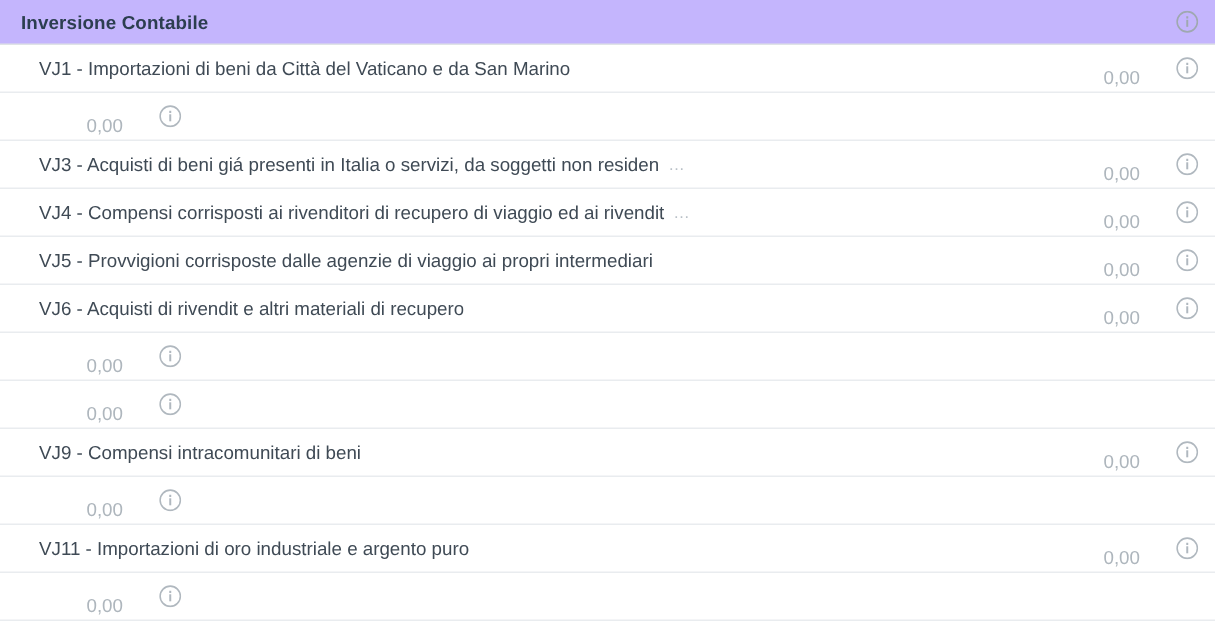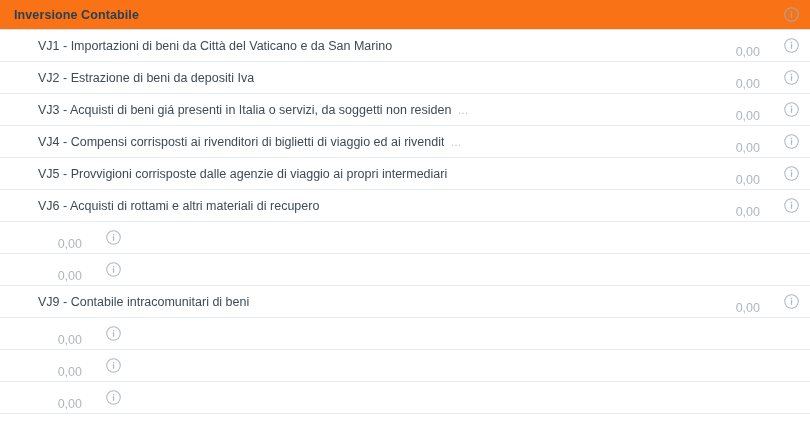--- a/index.html
+++ b/index.html
@@ -16,21 +16,21 @@
   .panel {
     width: 810px;
     background: #ffffff;
   }
 
   
   .section-header {
     display: flex;
     align-items: center;
     height: 30px;
-    background: #f97316;
+    background: #c4b5fd;
     border-bottom: 1px solid #dfe3e6;
     padding: 0 10px 0 14px;
   }
   .section-header .title {
     font-size: 12.5px;
     font-weight: bold;
     color: #2c3e50;
     letter-spacing: 0.1px;
     flex: 1 1 auto;
     white-space: nowrap;
@@ -54,21 +54,20 @@
     overflow: hidden;
     padding-left: 12px;
     display: flex;
     align-items: center;
     min-width: 0;
   }
   .row .label .txt {
     overflow: hidden;
     text-overflow: clip;
     white-space: nowrap;
-    margin-left: 12px;
   }
   .ellipsis {
     display: inline-block;
     margin-left: 6px;
     color: #b9c0c7;
     font-size: 11px;
     letter-spacing: 1px;
     flex: 0 0 auto;
   }
 
@@ -118,23 +117,20 @@
         <div class="amount">0,00</div>
         <span class="info">
           <svg width="15" height="15" viewBox="0 0 16 16" aria-hidden="true">
             <circle cx="8" cy="8" r="7.2" fill="none" stroke="#b0b8bf" stroke-width="1.1"></circle>
             <rect x="7.3" y="6.6" width="1.4" height="5" fill="#b0b8bf"></rect>
             <rect x="7.3" y="4.1" width="1.4" height="1.6" fill="#b0b8bf"></rect>
           </svg>
         </span>
       </div>
       <div class="row">
-        <div class="label">
-          <span class="txt">VJ2 - Estrazione di beni da depositi Iva</span>
-        </div>
         <div class="amount">0,00</div>
         <span class="info">
           <svg width="15" height="15" viewBox="0 0 16 16" aria-hidden="true">
             <circle cx="8" cy="8" r="7.2" fill="none" stroke="#b0b8bf" stroke-width="1.1"></circle>
             <rect x="7.3" y="6.6" width="1.4" height="5" fill="#b0b8bf"></rect>
             <rect x="7.3" y="4.1" width="1.4" height="1.6" fill="#b0b8bf"></rect>
           </svg>
         </span>
       </div>
       <div class="row">
@@ -146,21 +142,21 @@
         <span class="info">
           <svg width="15" height="15" viewBox="0 0 16 16" aria-hidden="true">
             <circle cx="8" cy="8" r="7.2" fill="none" stroke="#b0b8bf" stroke-width="1.1"></circle>
             <rect x="7.3" y="6.6" width="1.4" height="5" fill="#b0b8bf"></rect>
             <rect x="7.3" y="4.1" width="1.4" height="1.6" fill="#b0b8bf"></rect>
           </svg>
         </span>
       </div>
       <div class="row">
         <div class="label">
-          <span class="txt">VJ4 - Compensi corrisposti ai rivenditori di biglietti di viaggio ed ai rivendit</span>
+          <span class="txt">VJ4 - Compensi corrisposti ai rivenditori di recupero di viaggio ed ai rivendit</span>
           <span class="ellipsis">…</span>
         </div>
         <div class="amount">0,00</div>
         <span class="info">
           <svg width="15" height="15" viewBox="0 0 16 16" aria-hidden="true">
             <circle cx="8" cy="8" r="7.2" fill="none" stroke="#b0b8bf" stroke-width="1.1"></circle>
             <rect x="7.3" y="6.6" width="1.4" height="5" fill="#b0b8bf"></rect>
             <rect x="7.3" y="4.1" width="1.4" height="1.6" fill="#b0b8bf"></rect>
           </svg>
         </span>
@@ -173,75 +169,78 @@
         <span class="info">
           <svg width="15" height="15" viewBox="0 0 16 16" aria-hidden="true">
             <circle cx="8" cy="8" r="7.2" fill="none" stroke="#b0b8bf" stroke-width="1.1"></circle>
             <rect x="7.3" y="6.6" width="1.4" height="5" fill="#b0b8bf"></rect>
             <rect x="7.3" y="4.1" width="1.4" height="1.6" fill="#b0b8bf"></rect>
           </svg>
         </span>
       </div>
       <div class="row">
         <div class="label">
-          <span class="txt">VJ6 - Acquisti di rottami e altri materiali di recupero</span>
-        </div>
-        <div class="amount">0,00</div>
-        <span class="info">
-          <svg width="15" height="15" viewBox="0 0 16 16" aria-hidden="true">
-            <circle cx="8" cy="8" r="7.2" fill="none" stroke="#b0b8bf" stroke-width="1.1"></circle>
-            <rect x="7.3" y="6.6" width="1.4" height="5" fill="#b0b8bf"></rect>
-            <rect x="7.3" y="4.1" width="1.4" height="1.6" fill="#b0b8bf"></rect>
-          </svg>
-        </span>
-      </div>
-      <div class="row">
-        <div class="amount">0,00</div>
-        <span class="info">
-          <svg width="15" height="15" viewBox="0 0 16 16" aria-hidden="true">
-            <circle cx="8" cy="8" r="7.2" fill="none" stroke="#b0b8bf" stroke-width="1.1"></circle>
-            <rect x="7.3" y="6.6" width="1.4" height="5" fill="#b0b8bf"></rect>
-            <rect x="7.3" y="4.1" width="1.4" height="1.6" fill="#b0b8bf"></rect>
-          </svg>
-        </span>
-      </div>
-      <div class="row">
-        <div class="amount">0,00</div>
-        <span class="info">
-          <svg width="15" height="15" viewBox="0 0 16 16" aria-hidden="true">
-            <circle cx="8" cy="8" r="7.2" fill="none" stroke="#b0b8bf" stroke-width="1.1"></circle>
-            <rect x="7.3" y="6.6" width="1.4" height="5" fill="#b0b8bf"></rect>
-            <rect x="7.3" y="4.1" width="1.4" height="1.6" fill="#b0b8bf"></rect>
-          </svg>
-        </span>
-      </div>
-      <div class="row">
-        <div class="label">
-          <span class="txt">VJ9 - Contabile intracomunitari di beni</span>
-        </div>
-        <div class="amount">0,00</div>
-        <span class="info">
-          <svg width="15" height="15" viewBox="0 0 16 16" aria-hidden="true">
-            <circle cx="8" cy="8" r="7.2" fill="none" stroke="#b0b8bf" stroke-width="1.1"></circle>
-            <rect x="7.3" y="6.6" width="1.4" height="5" fill="#b0b8bf"></rect>
-            <rect x="7.3" y="4.1" width="1.4" height="1.6" fill="#b0b8bf"></rect>
-          </svg>
-        </span>
-      </div>
-      <div class="row">
-        <div class="amount">0,00</div>
-        <span class="info">
-          <svg width="15" height="15" viewBox="0 0 16 16" aria-hidden="true">
-            <circle cx="8" cy="8" r="7.2" fill="none" stroke="#b0b8bf" stroke-width="1.1"></circle>
-            <rect x="7.3" y="6.6" width="1.4" height="5" fill="#b0b8bf"></rect>
-            <rect x="7.3" y="4.1" width="1.4" height="1.6" fill="#b0b8bf"></rect>
-          </svg>
-        </span>
-      </div>
-      <div class="row">
+          <span class="txt">VJ6 - Acquisti di rivendit e altri materiali di recupero</span>
+        </div>
+        <div class="amount">0,00</div>
+        <span class="info">
+          <svg width="15" height="15" viewBox="0 0 16 16" aria-hidden="true">
+            <circle cx="8" cy="8" r="7.2" fill="none" stroke="#b0b8bf" stroke-width="1.1"></circle>
+            <rect x="7.3" y="6.6" width="1.4" height="5" fill="#b0b8bf"></rect>
+            <rect x="7.3" y="4.1" width="1.4" height="1.6" fill="#b0b8bf"></rect>
+          </svg>
+        </span>
+      </div>
+      <div class="row">
+        <div class="amount">0,00</div>
+        <span class="info">
+          <svg width="15" height="15" viewBox="0 0 16 16" aria-hidden="true">
+            <circle cx="8" cy="8" r="7.2" fill="none" stroke="#b0b8bf" stroke-width="1.1"></circle>
+            <rect x="7.3" y="6.6" width="1.4" height="5" fill="#b0b8bf"></rect>
+            <rect x="7.3" y="4.1" width="1.4" height="1.6" fill="#b0b8bf"></rect>
+          </svg>
+        </span>
+      </div>
+      <div class="row">
+        <div class="amount">0,00</div>
+        <span class="info">
+          <svg width="15" height="15" viewBox="0 0 16 16" aria-hidden="true">
+            <circle cx="8" cy="8" r="7.2" fill="none" stroke="#b0b8bf" stroke-width="1.1"></circle>
+            <rect x="7.3" y="6.6" width="1.4" height="5" fill="#b0b8bf"></rect>
+            <rect x="7.3" y="4.1" width="1.4" height="1.6" fill="#b0b8bf"></rect>
+          </svg>
+        </span>
+      </div>
+      <div class="row">
+        <div class="label">
+          <span class="txt">VJ9 - Compensi intracomunitari di beni</span>
+        </div>
+        <div class="amount">0,00</div>
+        <span class="info">
+          <svg width="15" height="15" viewBox="0 0 16 16" aria-hidden="true">
+            <circle cx="8" cy="8" r="7.2" fill="none" stroke="#b0b8bf" stroke-width="1.1"></circle>
+            <rect x="7.3" y="6.6" width="1.4" height="5" fill="#b0b8bf"></rect>
+            <rect x="7.3" y="4.1" width="1.4" height="1.6" fill="#b0b8bf"></rect>
+          </svg>
+        </span>
+      </div>
+      <div class="row">
+        <div class="amount">0,00</div>
+        <span class="info">
+          <svg width="15" height="15" viewBox="0 0 16 16" aria-hidden="true">
+            <circle cx="8" cy="8" r="7.2" fill="none" stroke="#b0b8bf" stroke-width="1.1"></circle>
+            <rect x="7.3" y="6.6" width="1.4" height="5" fill="#b0b8bf"></rect>
+            <rect x="7.3" y="4.1" width="1.4" height="1.6" fill="#b0b8bf"></rect>
+          </svg>
+        </span>
+      </div>
+      <div class="row">
+        <div class="label">
+          <span class="txt">VJ11 - Importazioni di oro industriale e argento puro</span>
+        </div>
         <div class="amount">0,00</div>
         <span class="info">
           <svg width="15" height="15" viewBox="0 0 16 16" aria-hidden="true">
             <circle cx="8" cy="8" r="7.2" fill="none" stroke="#b0b8bf" stroke-width="1.1"></circle>
             <rect x="7.3" y="6.6" width="1.4" height="5" fill="#b0b8bf"></rect>
             <rect x="7.3" y="4.1" width="1.4" height="1.6" fill="#b0b8bf"></rect>
           </svg>
         </span>
       </div>
       <div class="row">

